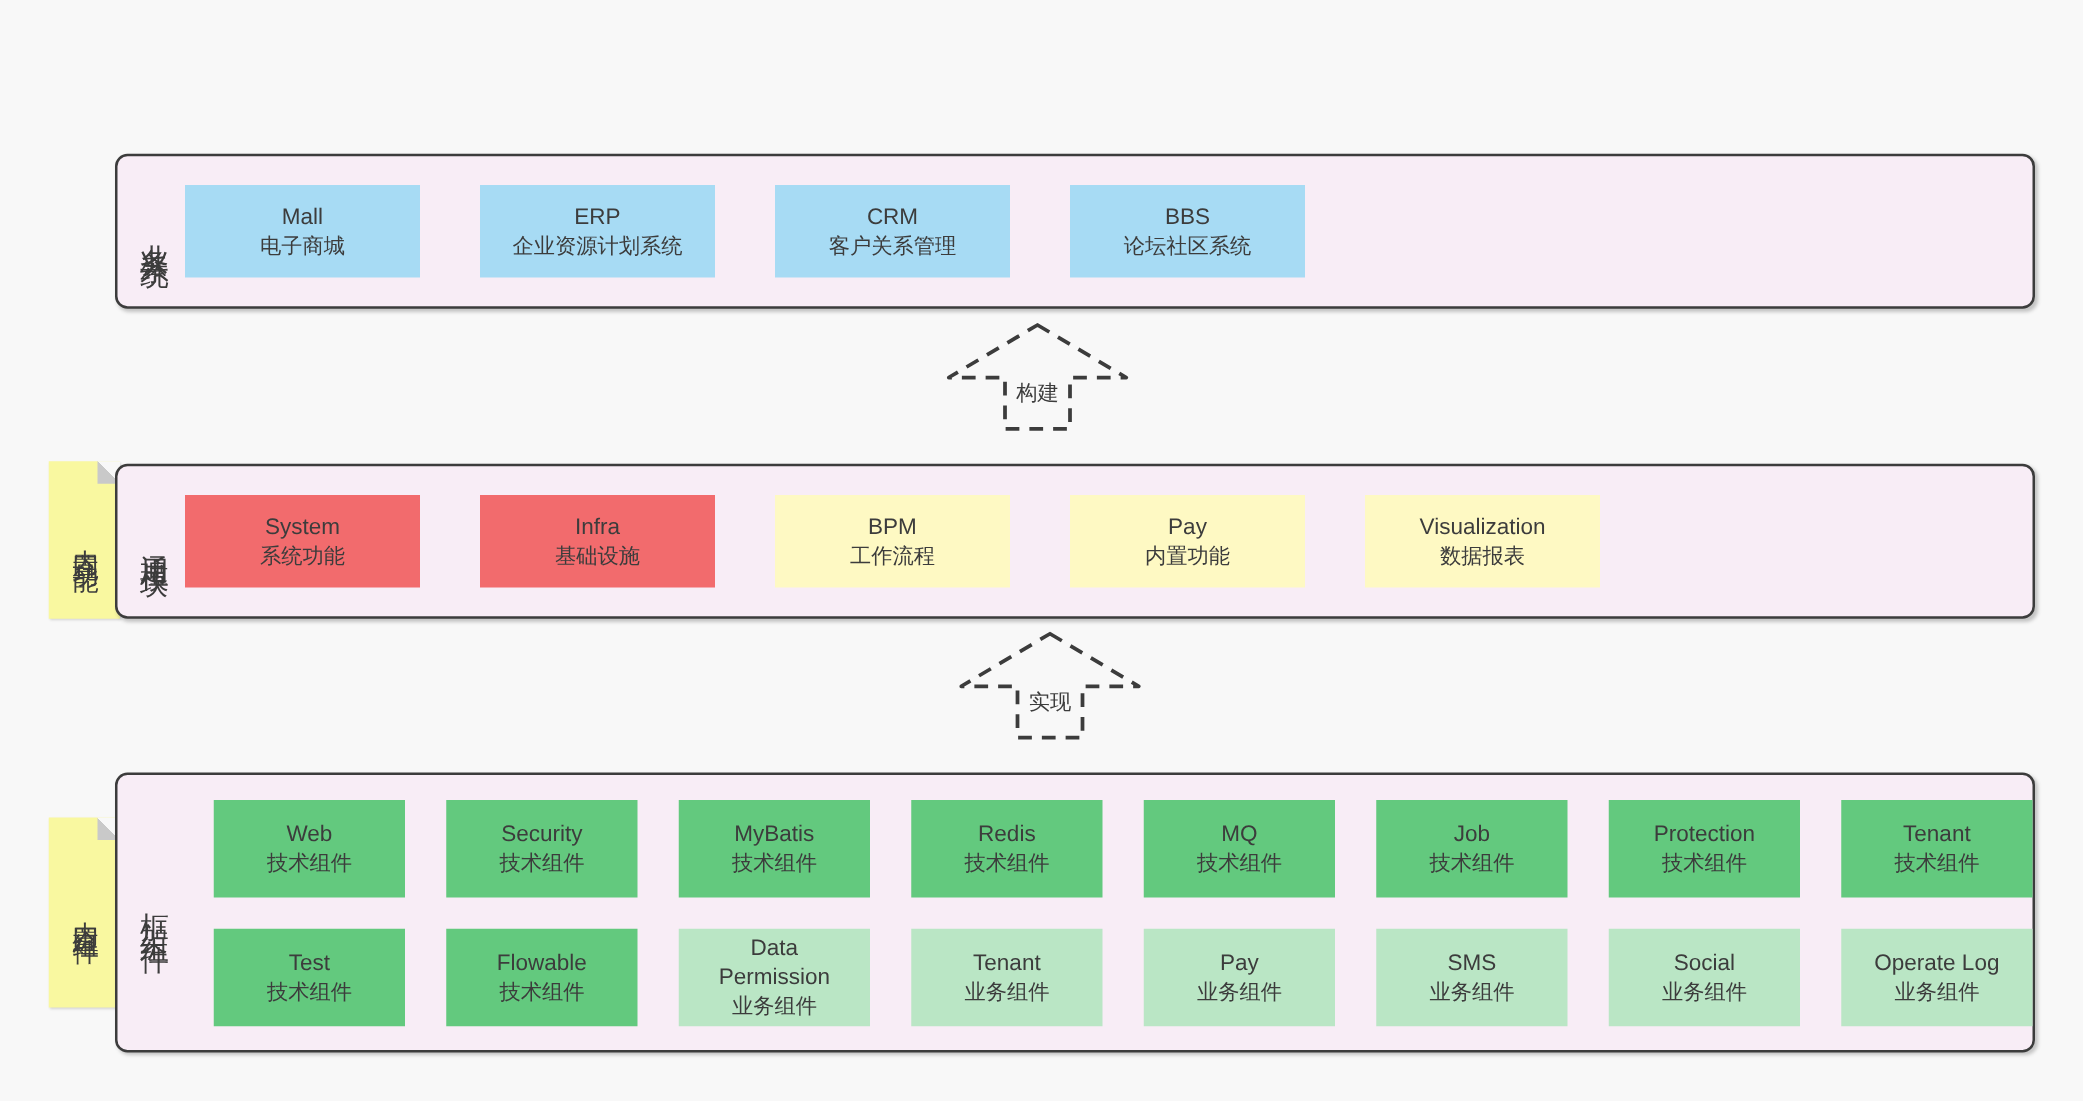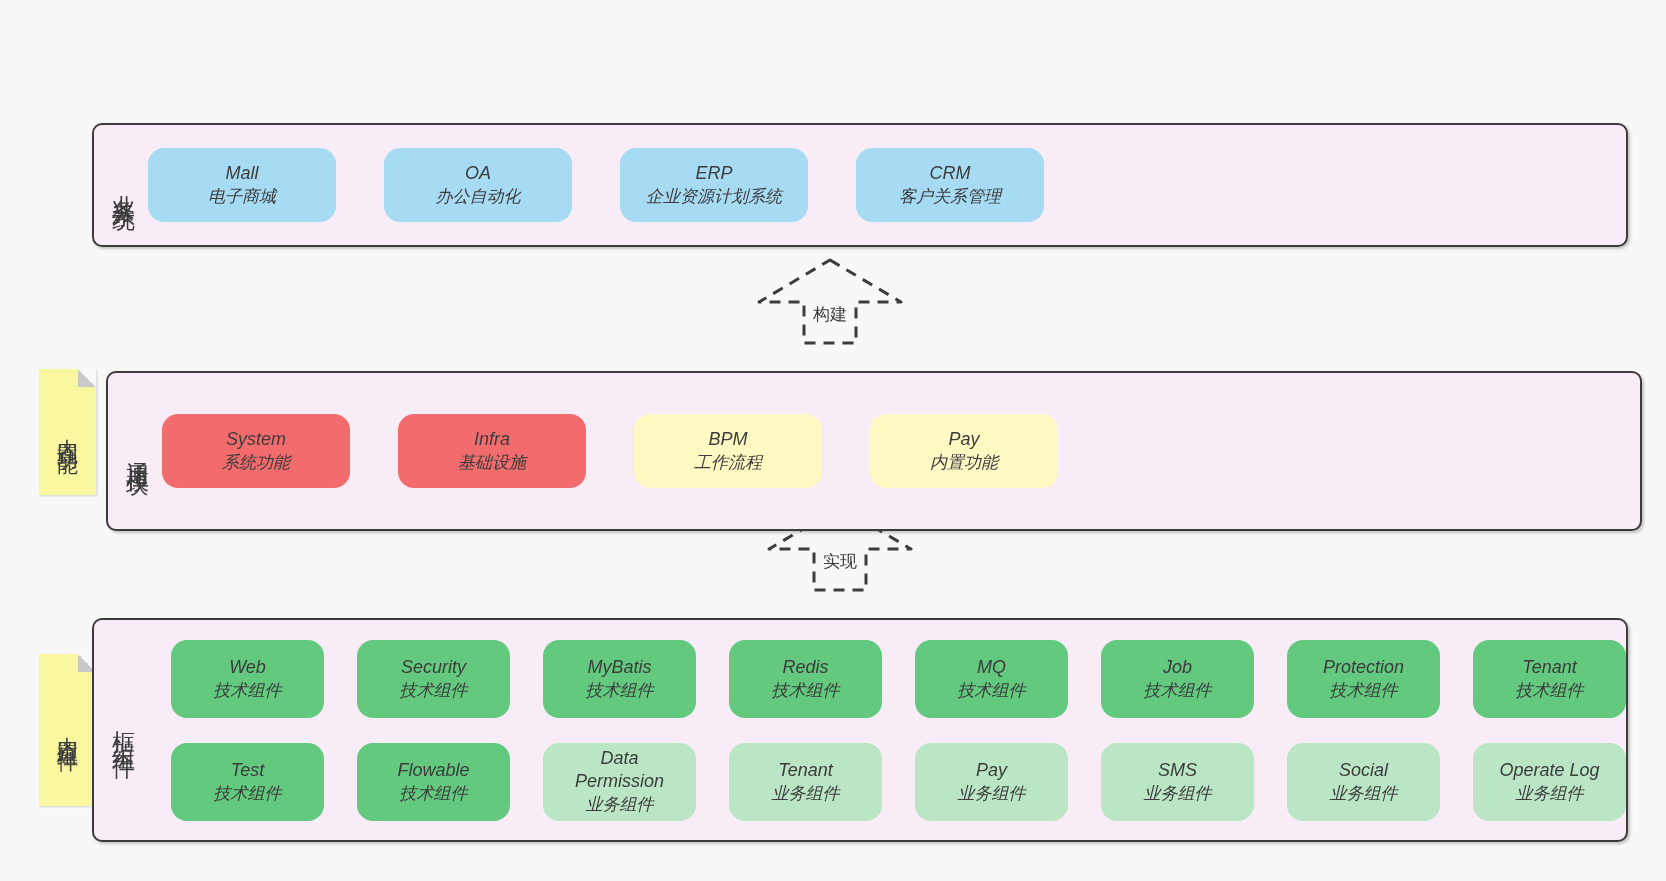--- a/index.html
+++ b/index.html
@@ -19,23 +19,23 @@
     position:absolute; left:15px; top:50%; transform:translateY(-50%);
     font-size:23px; letter-spacing:4px; color:#3c3c3c; white-space:nowrap;
   }
   .band-label.wide { letter-spacing:9px; }
 
   .box-row { display:flex; align-items:center; height:100%; gap:48px; padding-left:54px; }
   .rows { display:flex; flex-direction:column; justify-content:center; height:100%; gap:25px;margin-left:23px; }
   .rows .box-row { height:auto; gap:33px; }
 
   .box {
-    width:188px; height:74px; border-radius:16px;
+    width:188px; height:74px; border-radius:0;
     display:flex; flex-direction:column; align-items:center; justify-content:center;
-    text-align:center; flex:0 0 auto;font-style:italic;
+    text-align:center; flex:0 0 auto;
   }
   .rows .box { width:153px; height:78px; }
   .box .en { font-size:18px; line-height:23px; white-space:pre-line; }
   .box .zh { font-size:17px; line-height:23px; }
 
   .box[data-variant="blue"]       { background:#a7dbf4; }
   .box[data-variant="red"]        { background:#f26b6d; }
   .box[data-variant="pink"]       { background:#fef9c3; }
   .box[data-variant="green"]      { background:#63c97e; }
   .box[data-variant="lightgreen"] { background:#bae6c5; }
@@ -84,53 +84,57 @@
   </svg>
 
   <div class="band" style="top:123px; height:124px;">
     <div class="band-label vtext">业务系统</div>
     <div class="box-row">
       <div class="box" data-variant="blue">
         <span class="en">Mall</span>
         <span class="zh">电子商城</span>
       </div>
       <div class="box" data-variant="blue">
-        <span class="en">OA</span>
-        <span class="zh">办公自动化</span>
-      </div>
-      <div class="box" data-variant="blue">
         <span class="en">ERP</span>
         <span class="zh">企业资源计划系统</span>
       </div>
       <div class="box" data-variant="blue">
         <span class="en">CRM</span>
         <span class="zh">客户关系管理</span>
       </div>
+      <div class="box" data-variant="blue">
+        <span class="en">BBS</span>
+        <span class="zh">论坛社区系统</span>
+      </div>
     </div>
   </div>
 
-  <div class="band" style="top:371px; height:160px;margin-left:14px;">
+  <div class="band" style="top:371px; height:124px;">
     <div class="band-label vtext">通用模块</div>
     <div class="box-row">
       <div class="box" data-variant="red">
         <span class="en">System</span>
         <span class="zh">系统功能</span>
       </div>
       <div class="box" data-variant="red">
         <span class="en">Infra</span>
         <span class="zh">基础设施</span>
       </div>
       <div class="box" data-variant="pink">
         <span class="en">BPM</span>
         <span class="zh">工作流程</span>
       </div>
       <div class="box" data-variant="pink">
         <span class="en">Pay</span>
         <span class="zh">内置功能</span>
       </div>
+      <div class="box" data-variant="pink">
+        <span class="en">Visualization</span>
+        <span class="zh">数据报表</span>
+      </div>
     </div>
   </div>
 
   <div class="band" style="top:618px; height:224px;">
     <div class="band-label vtext wide">框架组件</div>
     <div class="rows">
       <div class="box-row">
         <div class="box" data-variant="green">
           <span class="en">Web</span>
           <span class="zh">技术组件</span>

